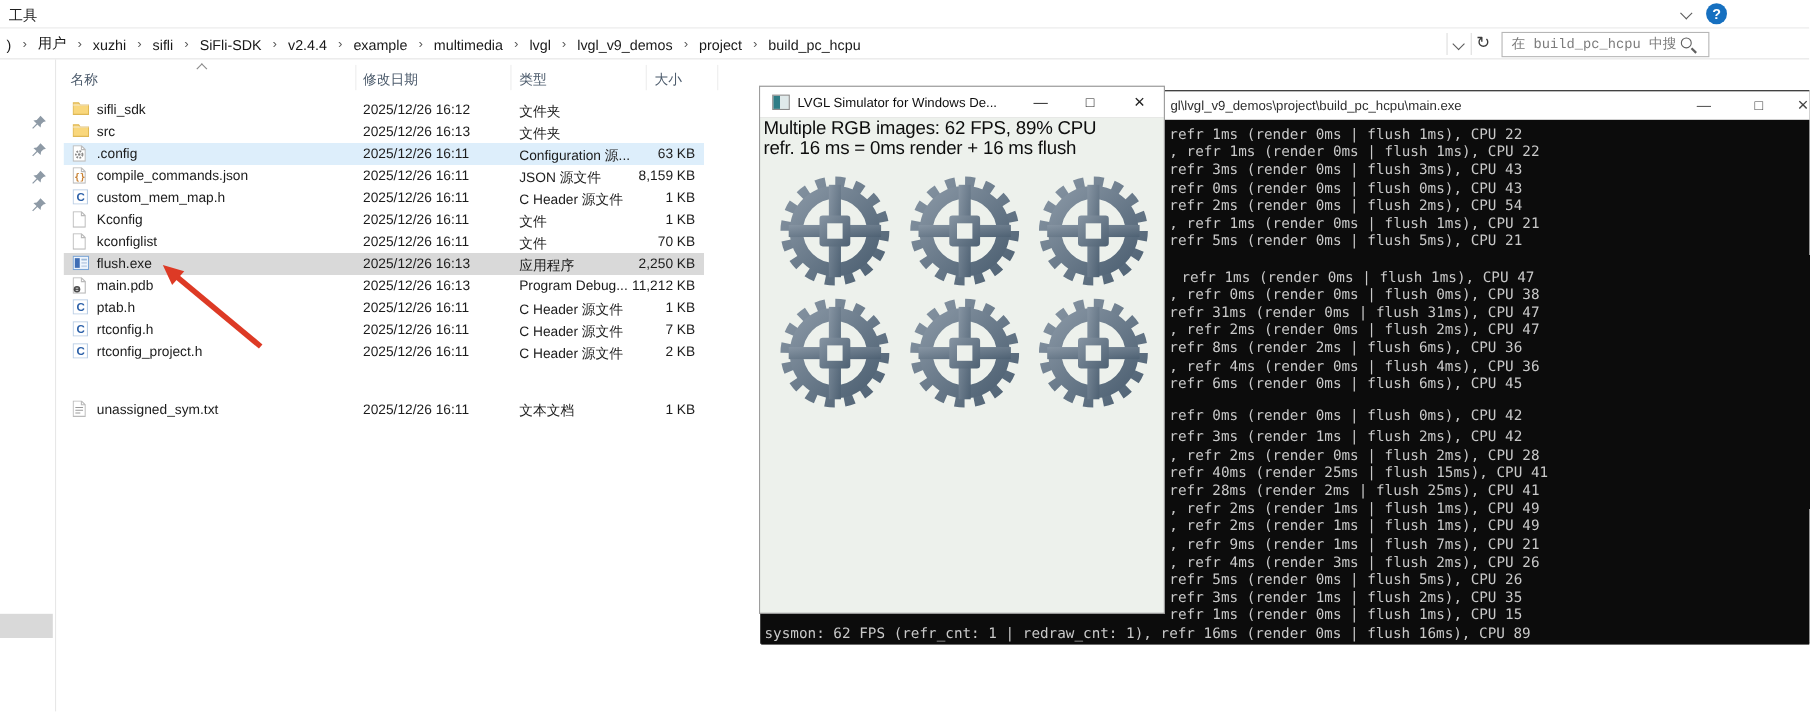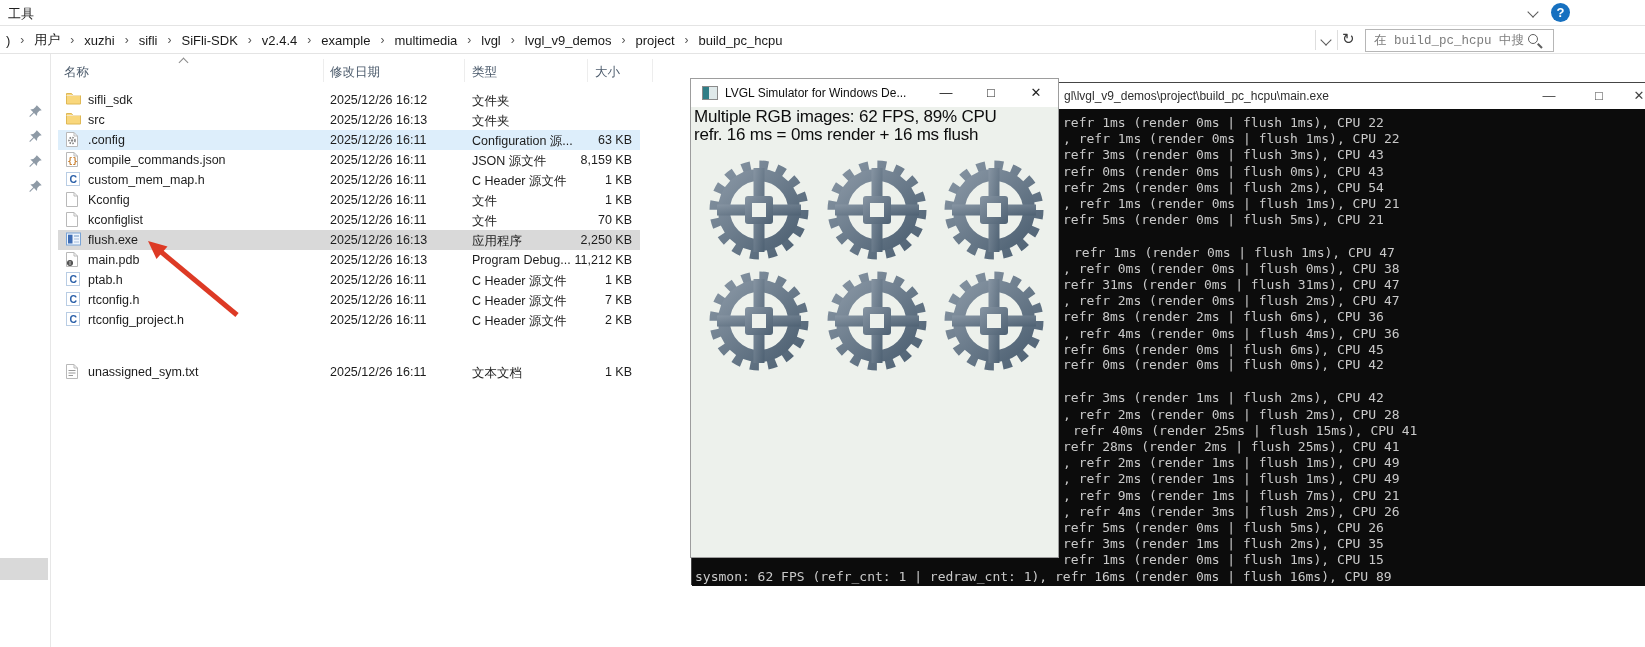--- a/index.html
+++ b/index.html
@@ -322,24 +322,24 @@
         <div class="cline" style="left: 371px; top: 70.8px;">refr 2ms (render 0ms | flush 2ms), CPU 54</div>
         <div class="cline" style="left: 371px; top: 87px;">, refr 1ms (render 0ms | flush 1ms), CPU 21</div>
         <div class="cline" style="left: 371px; top: 103.2px;">refr 5ms (render 0ms | flush 5ms), CPU 21</div>
         <div class="cline" style="left: 382px; top: 135.6px;">refr 1ms (render 0ms | flush 1ms), CPU 47</div>
         <div class="cline" style="left: 371px; top: 151.8px;">, refr 0ms (render 0ms | flush 0ms), CPU 38</div>
         <div class="cline" style="left: 371px; top: 168px;">refr 31ms (render 0ms | flush 31ms), CPU 47</div>
         <div class="cline" style="left: 371px; top: 184.2px;">, refr 2ms (render 0ms | flush 2ms), CPU 47</div>
         <div class="cline" style="left: 371px; top: 200.4px;">refr 8ms (render 2ms | flush 6ms), CPU 36</div>
         <div class="cline" style="left: 371px; top: 216.6px;">, refr 4ms (render 0ms | flush 4ms), CPU 36</div>
         <div class="cline" style="left: 371px; top: 232.8px;">refr 6ms (render 0ms | flush 6ms), CPU 45</div>
-        <div class="cline" style="left: 371px; top: 248px;">refr 0ms (render 0ms | flush 0ms), CPU 42</div>
+        <div class="cline" style="left: 371px; top: 262px;">refr 0ms (render 0ms | flush 0ms), CPU 42</div>
         <div class="cline" style="left: 371px; top: 281.4px;">refr 3ms (render 1ms | flush 2ms), CPU 42</div>
         <div class="cline" style="left: 371px; top: 297.6px;">, refr 2ms (render 0ms | flush 2ms), CPU 28</div>
-        <div class="cline" style="left: 381px; top: 313.8px; text-align: center;">refr 40ms (render 25ms | flush 15ms), CPU 41</div>
+        <div class="cline" style="left: 371px; top: 313.8px; text-align: center;">refr 40ms (render 25ms | flush 15ms), CPU 41</div>
         <div class="cline" style="left: 371px; top: 330px;">refr 28ms (render 2ms | flush 25ms), CPU 41</div>
         <div class="cline" style="left: 371px; top: 346.2px;">, refr 2ms (render 1ms | flush 1ms), CPU 49</div>
         <div class="cline" style="left: 371px; top: 362.4px;">, refr 2ms (render 1ms | flush 1ms), CPU 49</div>
         <div class="cline" style="left: 371px; top: 378.6px;">, refr 9ms (render 1ms | flush 7ms), CPU 21</div>
         <div class="cline" style="left: 371px; top: 394.8px;">, refr 4ms (render 3ms | flush 2ms), CPU 26</div>
         <div class="cline" style="left: 371px; top: 411px;">refr 5ms (render 0ms | flush 5ms), CPU 26</div>
         <div class="cline" style="left: 371px; top: 427.2px;">refr 3ms (render 1ms | flush 2ms), CPU 35</div>
         <div class="cline" style="left: 371px; top: 443.4px;">refr 1ms (render 0ms | flush 1ms), CPU 15</div>
       </div>
   </div>

